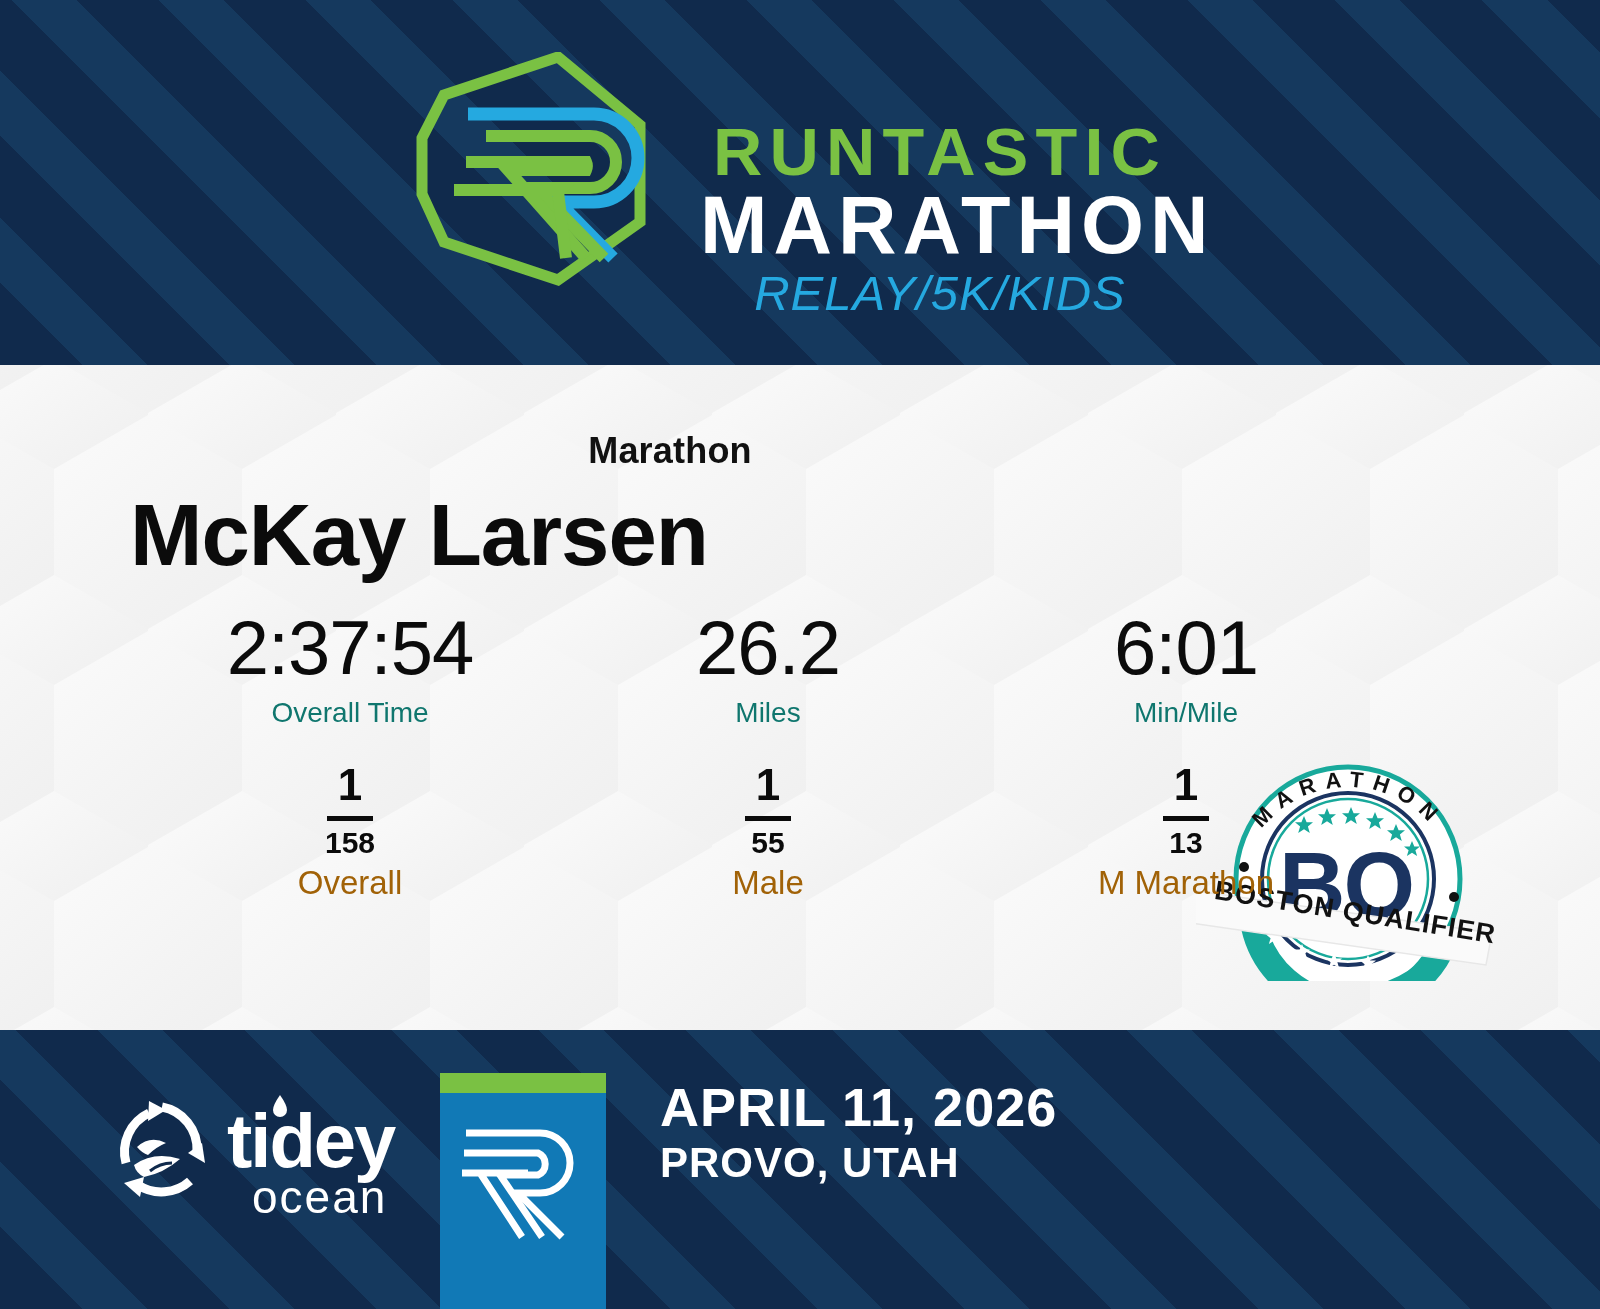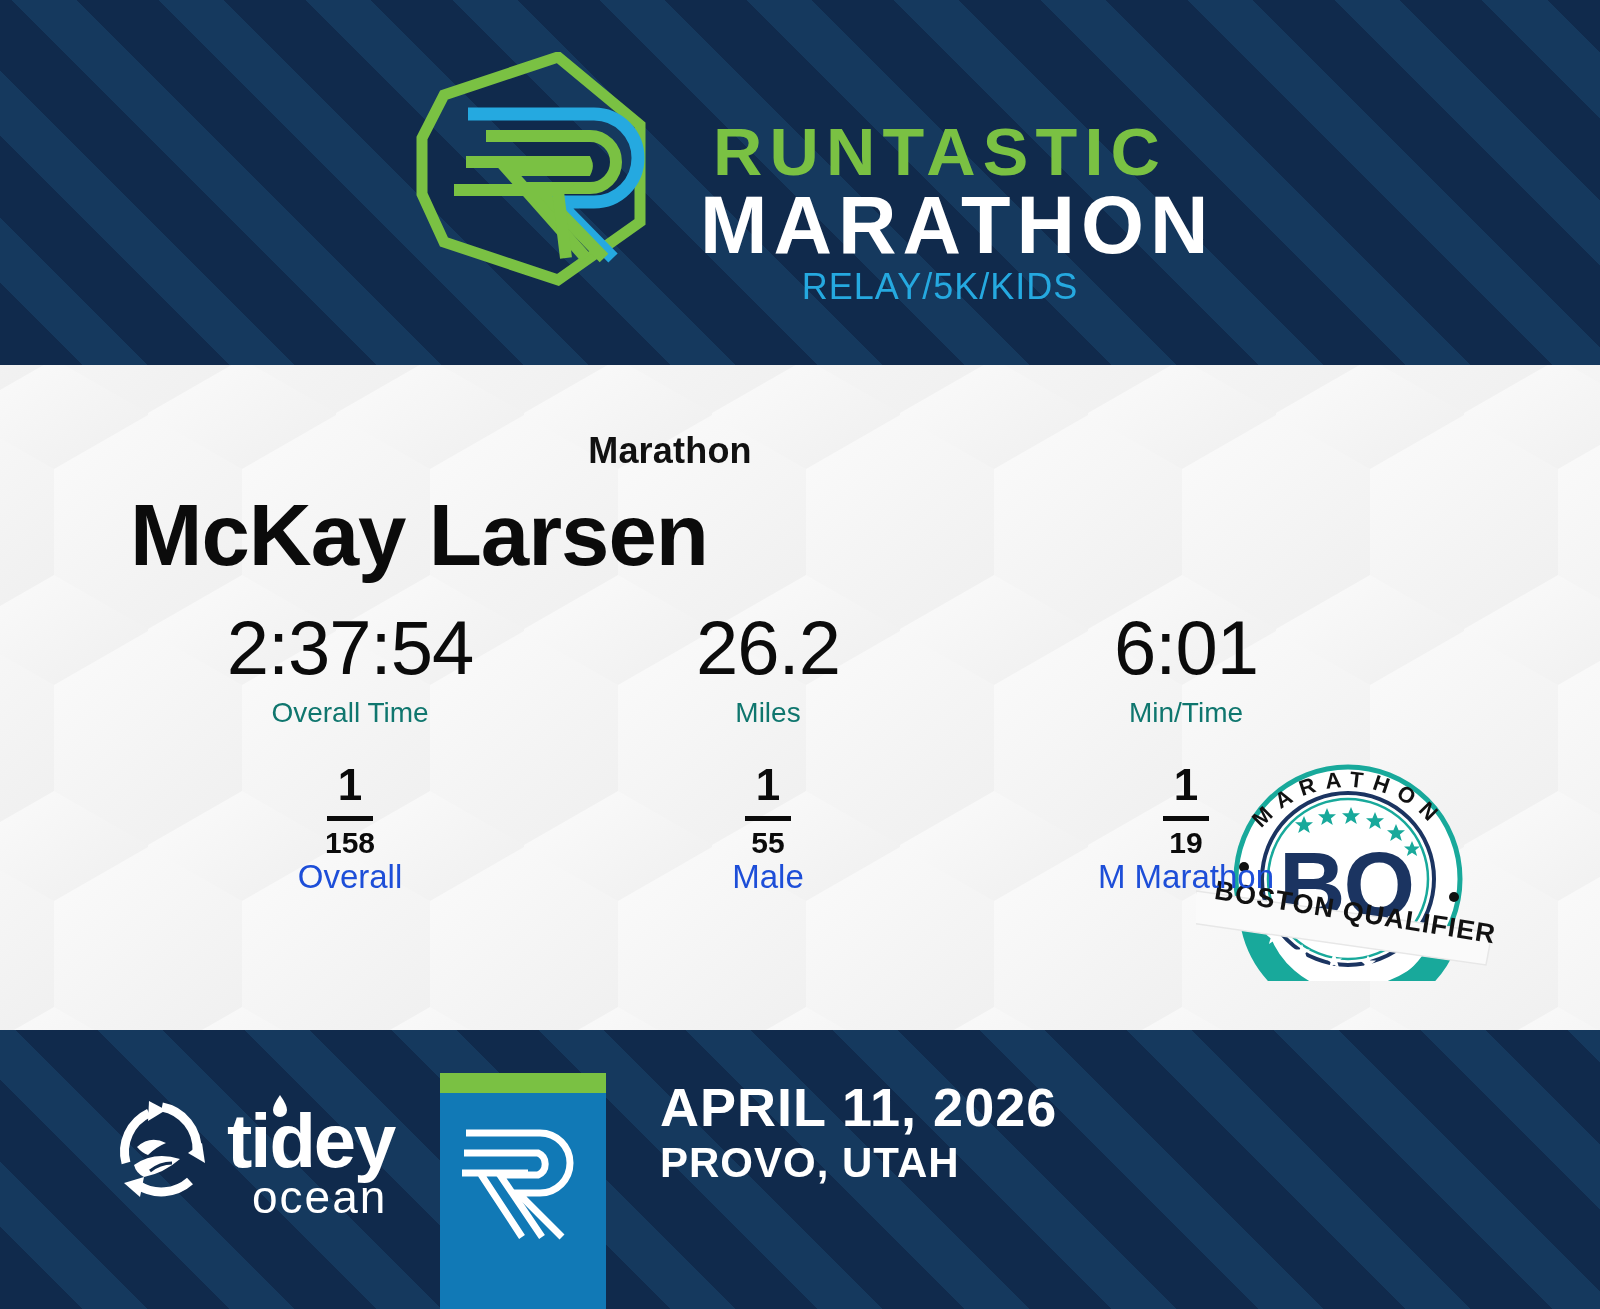--- a/index.html
+++ b/index.html
@@ -48,24 +48,25 @@
     transform: scaleX(1.02);
   }
   .wm-marathon {
     font-size: 81px; line-height: 1.02;
     font-weight: bold; color: #ffffff;
     letter-spacing: 6px;
     white-space: nowrap;
   }
   .wm-sub {
     margin-top: 2px;
-    font-size: 36px; line-height: 1.05;
+    font-size: 49px; line-height: 1.05;
     color: #25a9e0;
     letter-spacing: 1px;
     white-space: nowrap;
+    font-style: italic;
   }
 
   
   #main {
     position: absolute; left: 0; top: 365px;
     width: 1600px; height: 665px;
     background-color: #f7f7f7;
     overflow: hidden;
   }
   #hexlayer {
@@ -116,22 +117,22 @@
   }
   .rank-bar {
     width: 46px; height: 5px; background: #0b0b0b;
     margin: 9px auto 7px auto;
   }
   .rank-den {
     font-size: 30px; font-weight: bold; color: #0b0b0b;
     line-height: 1.0;
   }
   .rank-label {
-    margin-top: 2px;
-    font-size: 33px; color: #1d4ed8; line-height: 1.0;
+    margin-top: 8px;
+    font-size: 33px; color: #a16207; line-height: 1.0;
   }
 
   
   #footer {
     position: absolute; left: 0; top: 1030px;
     width: 1600px; height: 279px;
     background-color: #102a4c;
     background-image: repeating-linear-gradient(
        45deg,
        #102a4c 0px, #102a4c 58px,
@@ -286,25 +287,25 @@
         <div class="rank-block">
           <div class="rank-num">1</div>
           <div class="rank-bar"></div>
           <div class="rank-den">55</div>
           <div class="rank-label">Male</div>
         </div>
       </div>
 
       <div class="stat-col c3">
         <div class="stat-value">6:01</div>
-        <div class="stat-label">Min/Time</div>
+        <div class="stat-label">Min/Mile</div>
         <div class="rank-block">
           <div class="rank-num">1</div>
           <div class="rank-bar"></div>
-          <div class="rank-den">19</div>
+          <div class="rank-den">13</div>
           <div class="rank-label">M Marathon</div>
         </div>
       </div>
 
     </div>
   </div>
 
   <div id="footer"></div>
 
   <svg id="tidey" viewBox="0 0 300 135">

